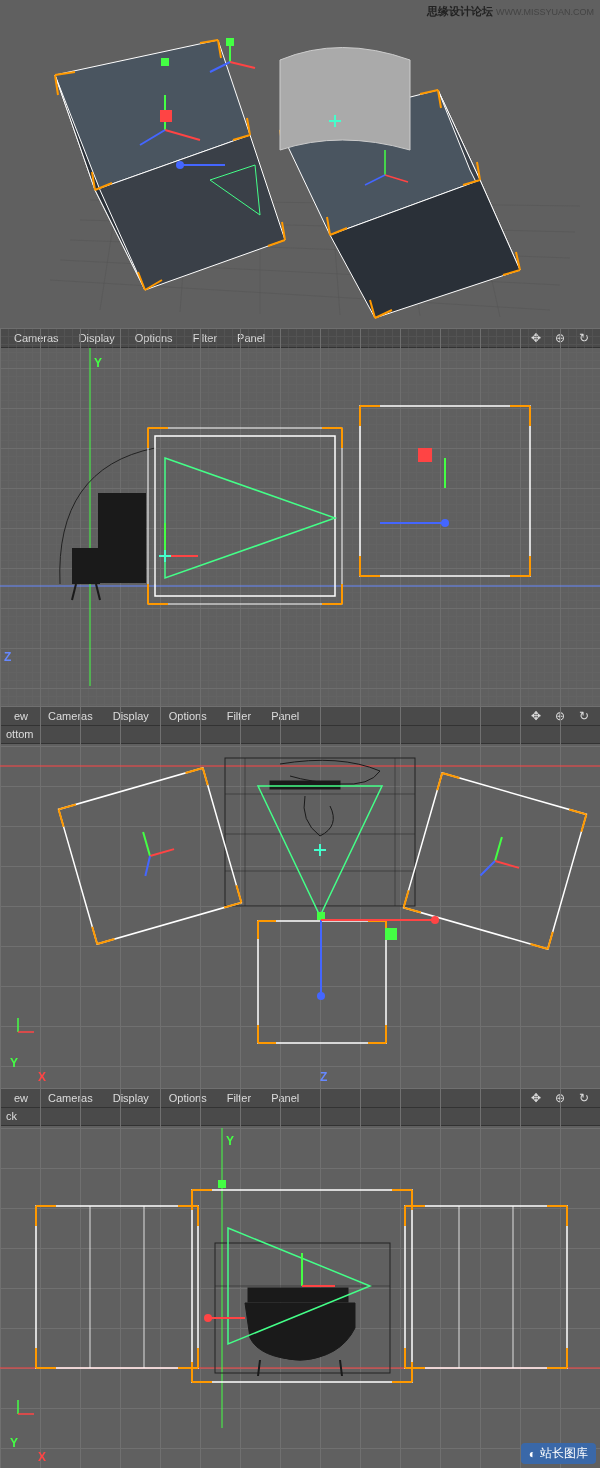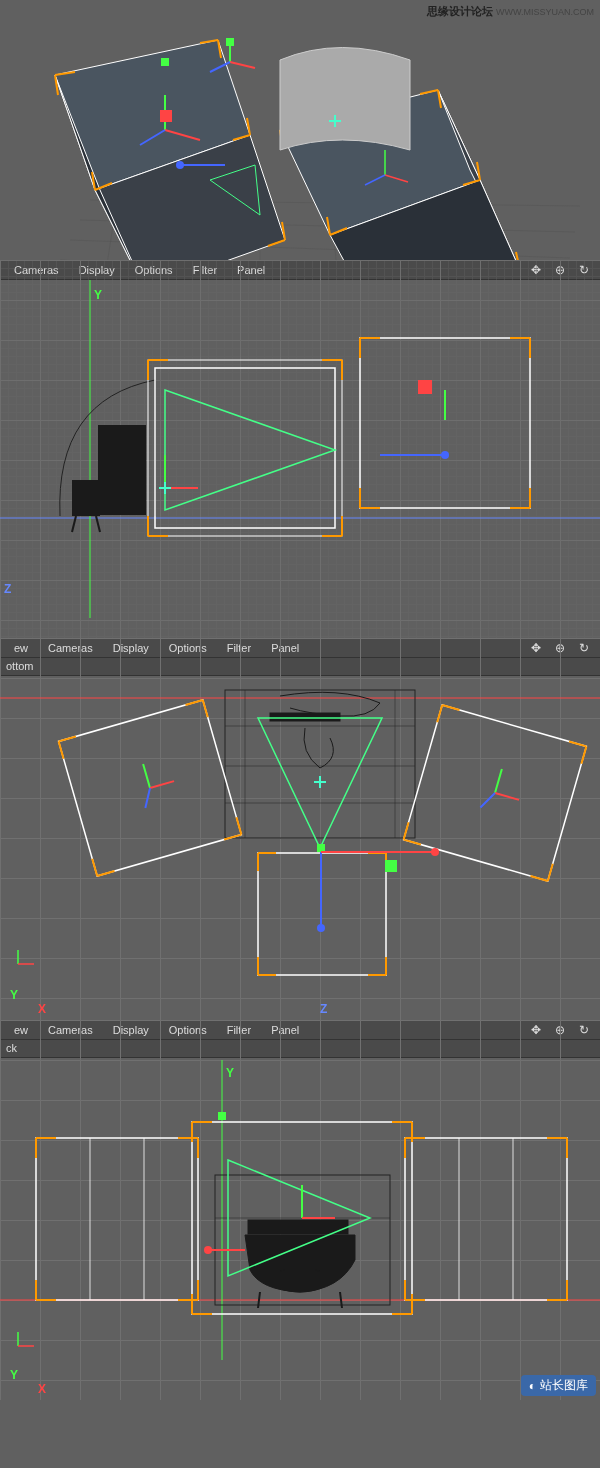--- a/index.html
+++ b/index.html
@@ -11,21 +11,21 @@
   font-size: 11px;
   color: #ddd;
   position: relative;
   overflow: hidden;
 }
 .viewport {
   position: relative;
   background: #606060;
   overflow: hidden;
 }
-.viewport1 { height: 260px; }
+.viewport1 { height: 328px; }
 .viewport2 { height: 378px; }
 .viewport3 { height: 382px; }
 .viewport4 { height: 380px; }
 .menubar {
   height: 20px;
   background: #4a4a4a;
   border-top: 1px solid #888;
   border-bottom: 1px solid #333;
   display: flex;
   align-items: center;

